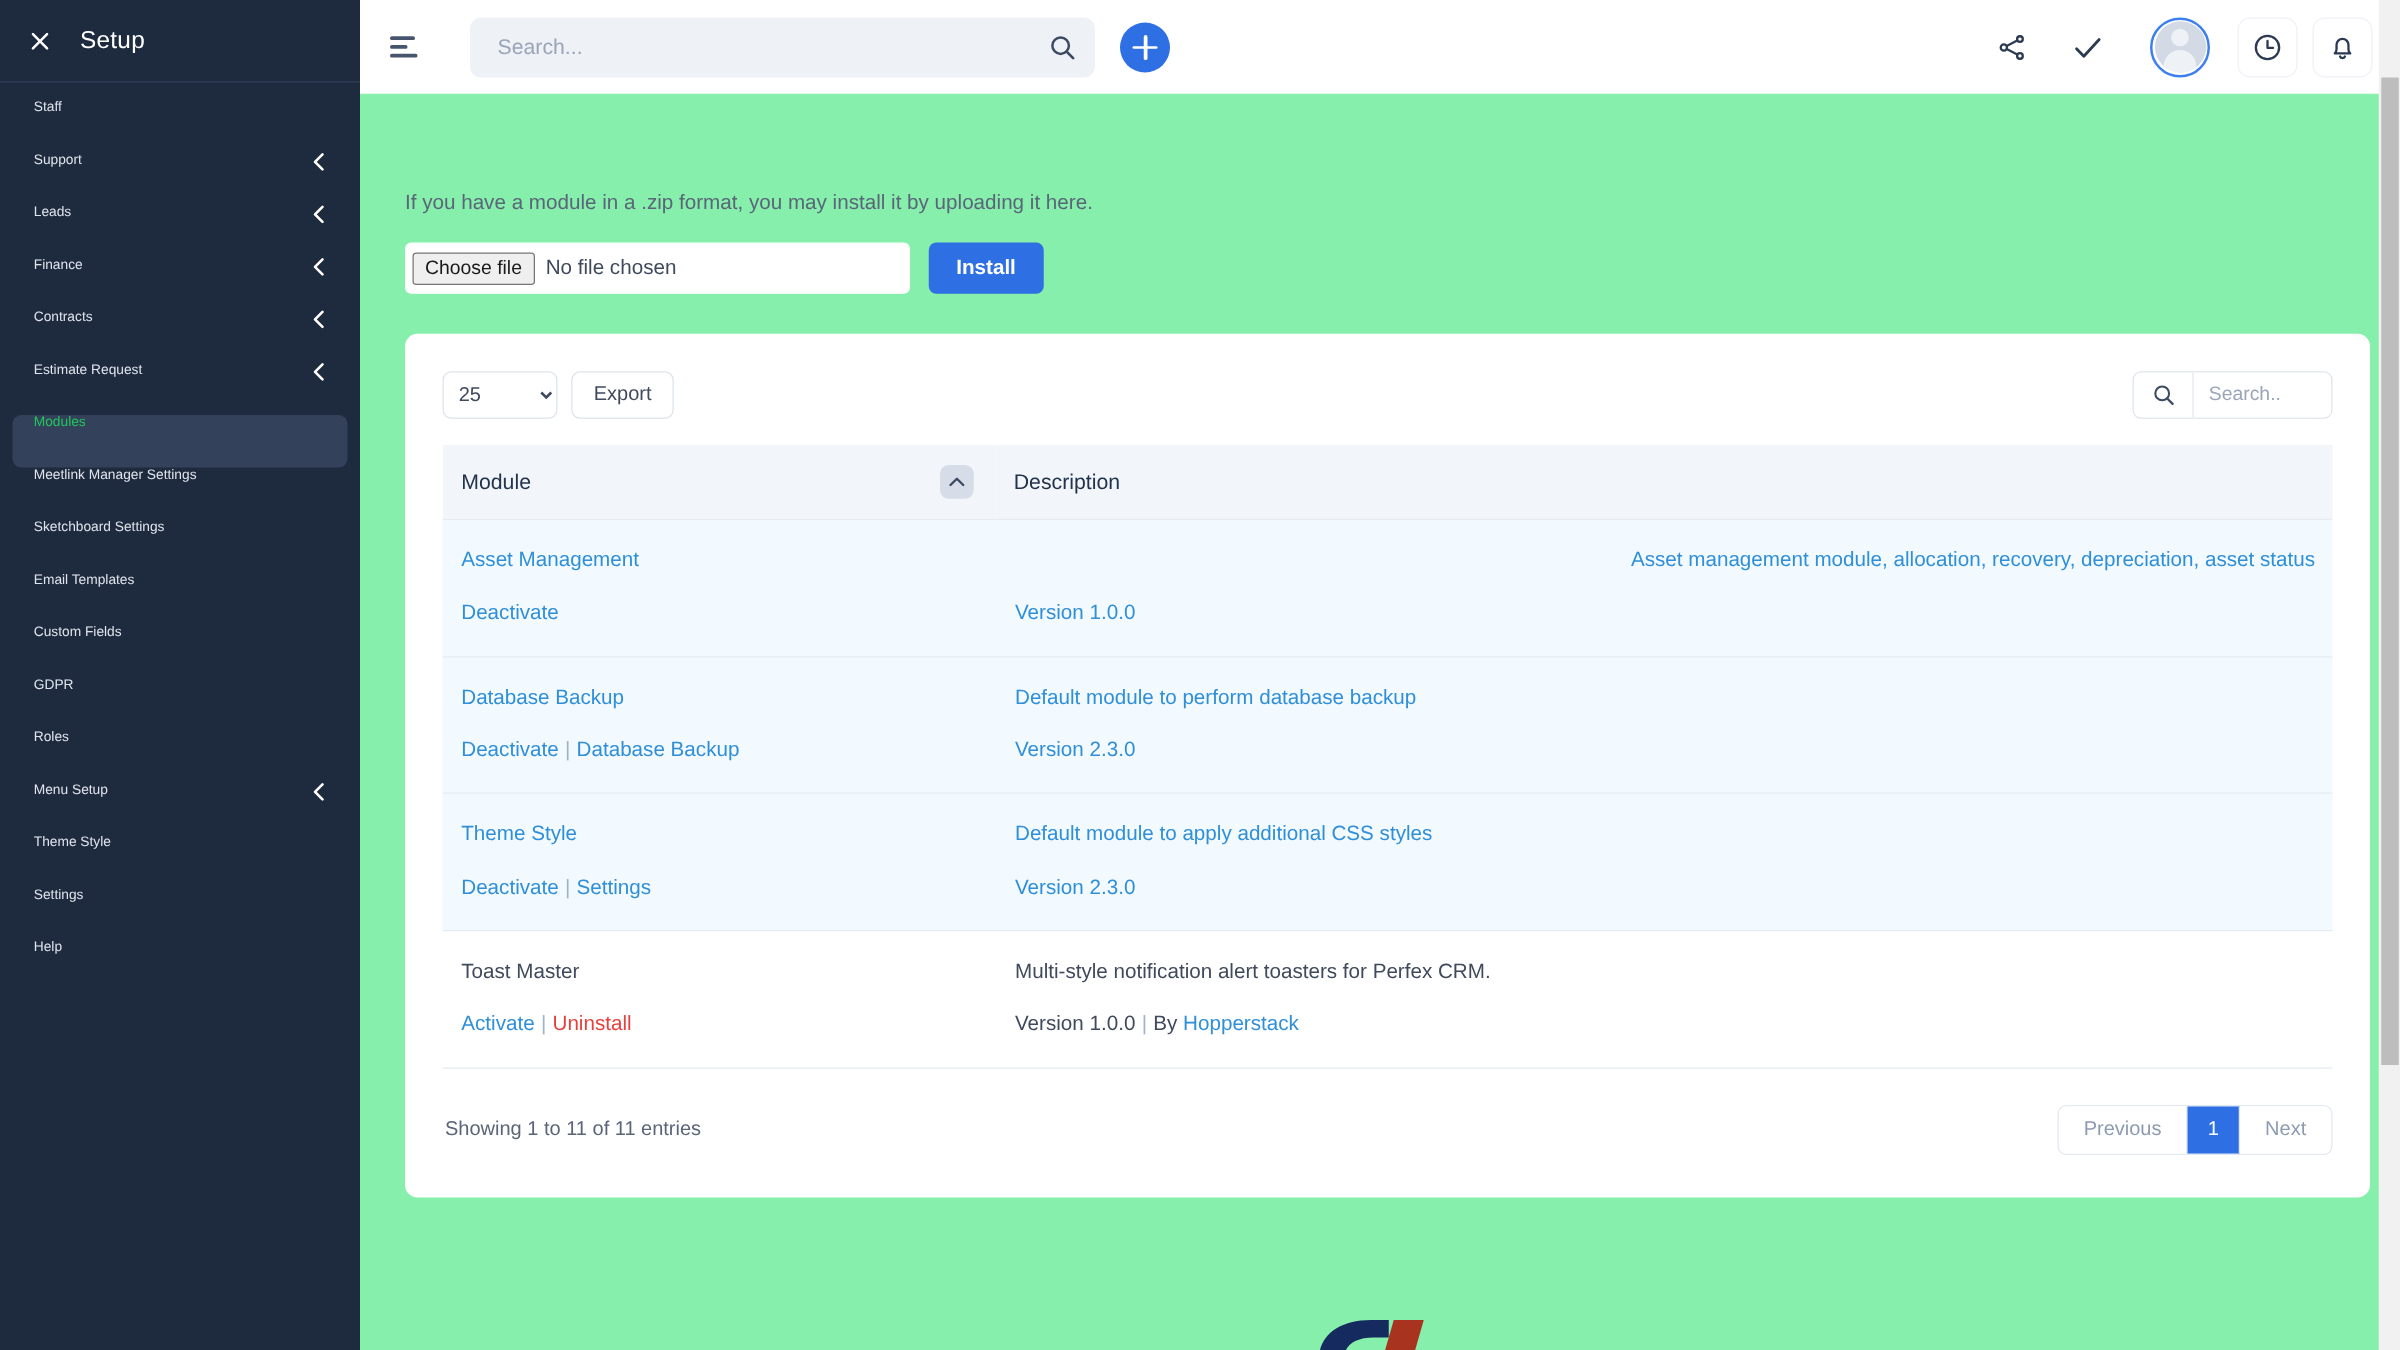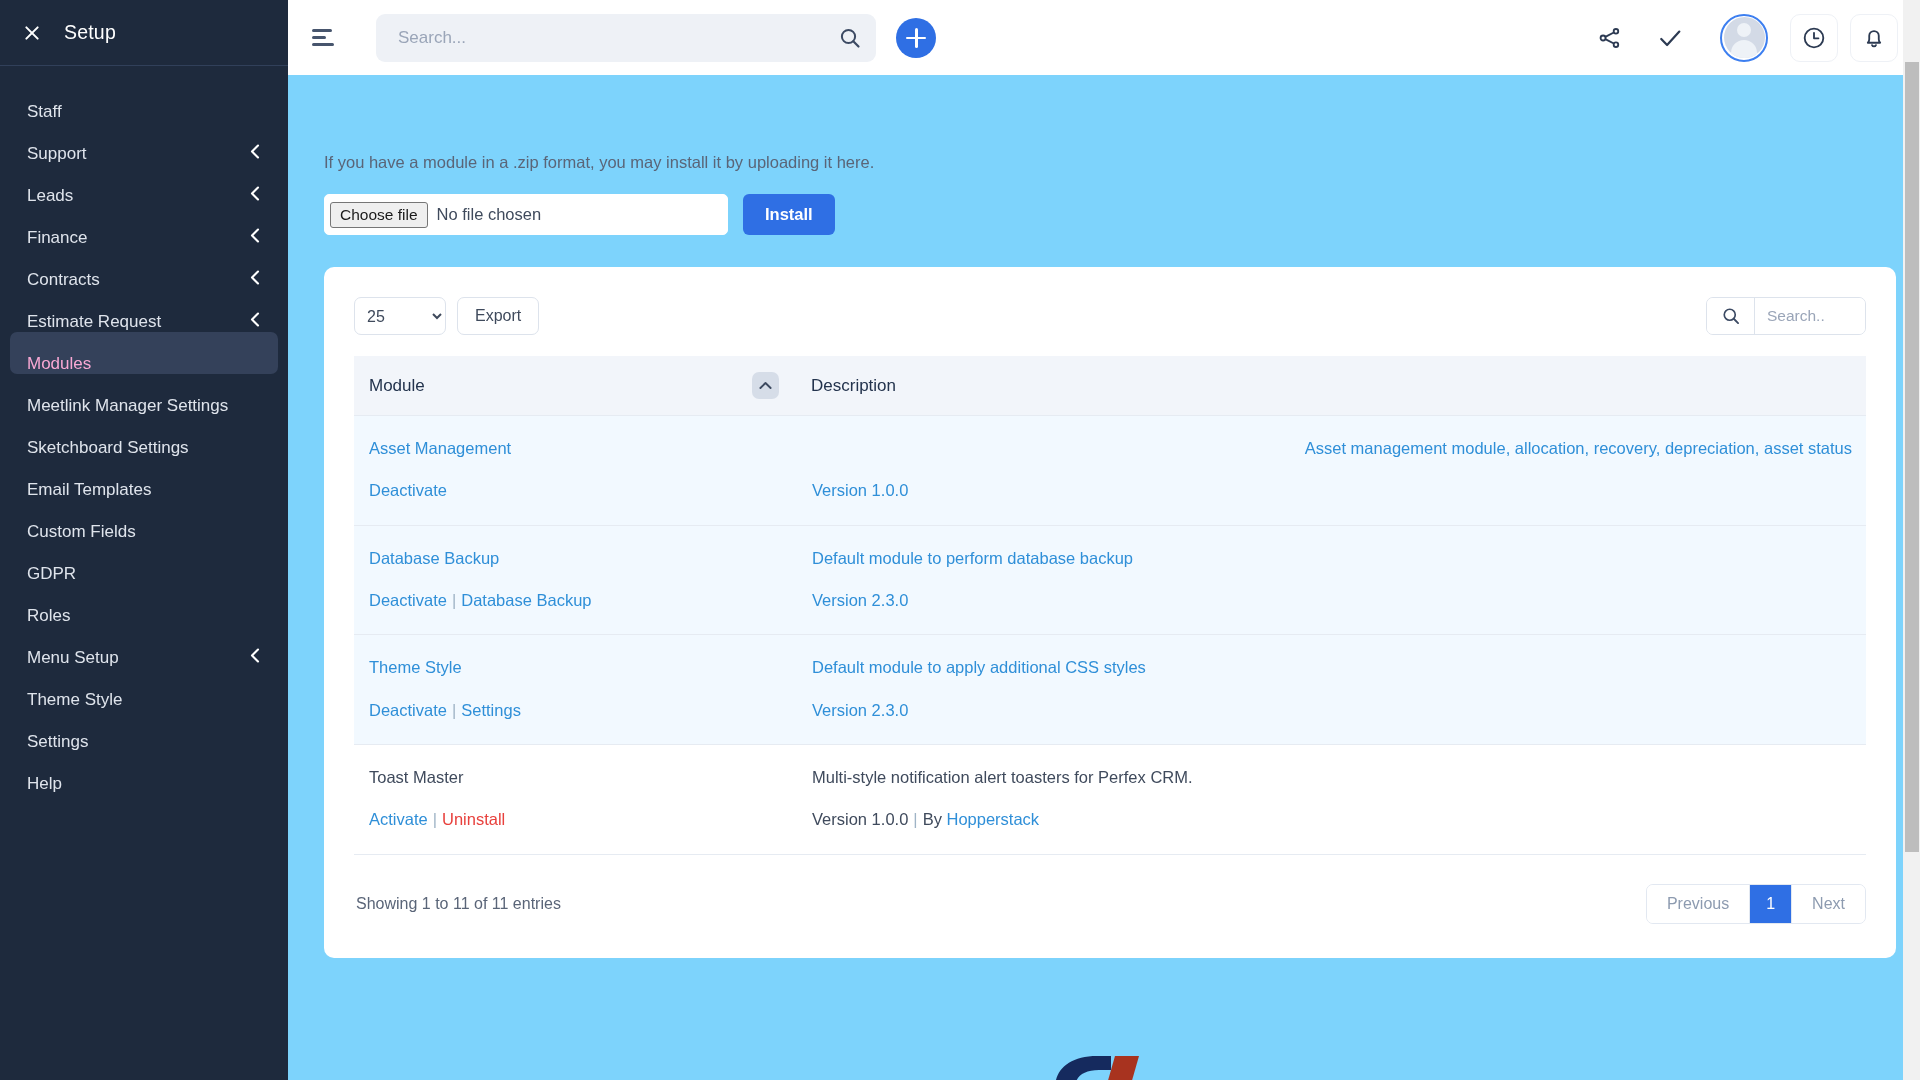--- a/index.html
+++ b/index.html
@@ -29,29 +29,29 @@
   .close-x::before, .close-x::after {
     content: ""; position: absolute; left: 1px; top: 9px;
     width: 18px; height: 2px; background: #ffffff; border-radius: 1px;
   }
   .close-x::before { transform: rotate(45deg); }
   .close-x::after  { transform: rotate(-45deg); }
   .setup-title { font-size: 19.5px; color: #ffffff; font-weight: 400; letter-spacing: .2px; }
 
   .nav { padding: 14px 10px 0 10px; flex: 1; }
   .nav-item {
-    display: flex; align-items: flex-end; justify-content: space-between;
+    display: flex; align-items: flex-start; justify-content: space-between;
     height: 42px; padding: 0 18px 0 17px;
-    font-size: 17px; color: #dfe4ec; border-radius: 7px;
+    font-size: 11px; color: #dfe4ec; border-radius: 7px;
     cursor: pointer; margin-bottom: 0px;
   }
-  .nav-item.active { background: #34415a; color: #f9a8d4; }
+  .nav-item.active { background: #34415a; color: #22c55e; }
 
   
-  .main { flex: 1; height: 1080px; display: flex; flex-direction: column; position: relative; background: #7dd3fc; }
+  .main { flex: 1; height: 1080px; display: flex; flex-direction: column; position: relative; background: #86efac; }
 
   .topbar {
     height: 75px; min-height: 75px; background: #ffffff;
     display: flex; align-items: center; padding: 0 22px 0 24px; gap: 0;
   }
   .hamburger { width: 28px; height: 28px; display: flex; flex-direction: column;
     justify-content: center; gap: 4px; cursor: pointer; margin-right: 36px; }
   .hamburger span { display: block; height: 3px; background: #47556d; border-radius: 2px; }
   .hamburger span:nth-child(1){ width: 20px; }
   .hamburger span:nth-child(2){ width: 14px; }

